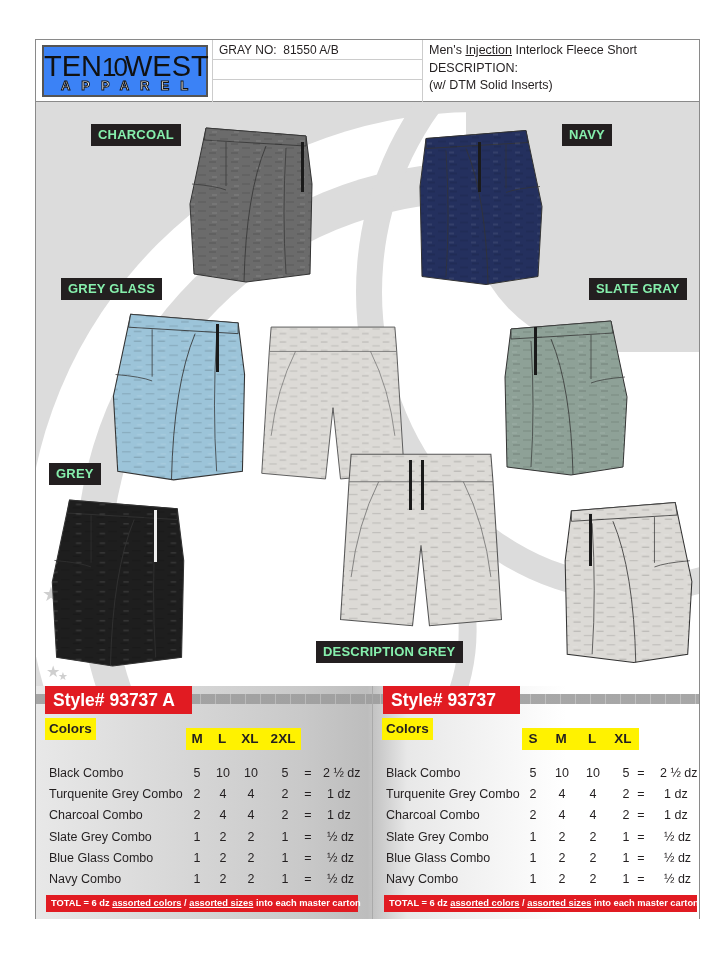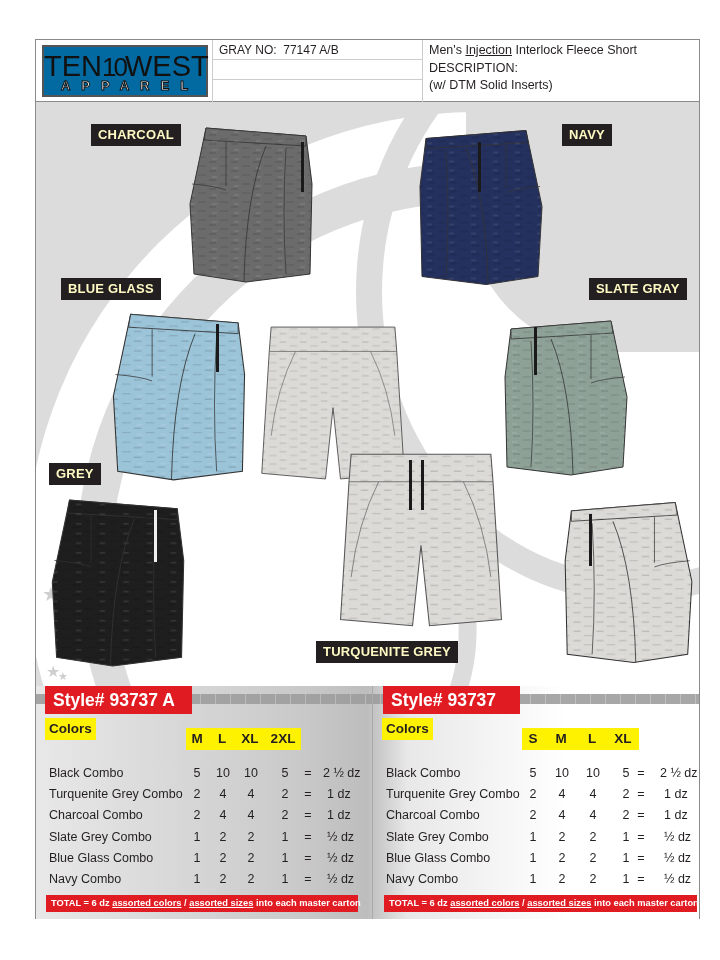--- a/index.html
+++ b/index.html
@@ -3,33 +3,33 @@
 <meta charset="utf-8">
 <style>
   * { box-sizing: border-box; margin: 0; padding: 0; }
   html, body { width: 720px; height: 960px; background: #ffffff; overflow: hidden; }
   body { font-family: "Liberation Sans", "DejaVu Sans", sans-serif; color: #231f20; position: relative; }
 
   .sheet { position: absolute; left: 35px; top: 39px; width: 665px; height: 880px; border: 1px solid #8a8a8a; background: #fff; }
 
   
   .header { position: absolute; left: 0; top: 0; width: 663px; height: 62px; border-bottom: 1px solid #8a8a8a; background: #fff; }
-  .logo-box { position: absolute; left: 6px; top: 5px; width: 166px; height: 52px; background: #0369a1; border: 2px solid #555; }
+  .logo-box { position: absolute; left: 6px; top: 5px; width: 166px; height: 52px; background: #3b82f6; border: 2px solid #555; }
   .logo-top { position: absolute; left: 0; top: 4px; width: 100%; text-align: center; font-size: 29px; font-weight: normal; letter-spacing: 0px; color: #111; line-height: 30px; font-family: "Liberation Sans", sans-serif; }
   .logo-bottom { position: absolute; left: 0; top: 32px; width: 100%; text-align: center; font-size: 13px; letter-spacing: 11px; padding-left: 10px; color: #fff; -webkit-text-stroke: 1px #111; font-weight: bold; line-height: 14px; }
   .style-cell { position: absolute; left: 176px; top: 0; width: 210px; height: 62px; border-left: 1px solid #ccc; }
   .style-row { height: 20px; border-bottom: 1px solid #ccc; font-size: 12px; padding: 3px 6px; color: #231f20; }
   .style-row:last-child { border-bottom: none; }
   .desc-cell { position: absolute; left: 386px; top: 0; width: 277px; height: 62px; border-left: 1px solid #ccc; padding: 2px 6px; font-size: 12.5px; line-height: 17.5px; }
   .desc-cell .u { text-decoration: underline; }
 
   
   .art { position: absolute; left: 0; top: 62px; width: 663px; height: 584px; overflow: hidden; background: #dcdcdc; }
   .arc { position: absolute; border-radius: 50%; }
-  .label { position: absolute; background: #231f20; color: #fef9c3; font-weight: bold; font-size: 13px; padding: 3px 7px; line-height: 16px; letter-spacing: 0.2px; }
+  .label { position: absolute; background: #231f20; color: #86efac; font-weight: bold; font-size: 13px; padding: 3px 7px; line-height: 16px; letter-spacing: 0.2px; }
 
   .short { position: absolute; }
 
   
   .tables { position: absolute; left: 0; top: 646px; width: 663px; height: 233px; background: linear-gradient(90deg, #e8e8e8 0%, #c9c9c9 40%, #bdbdbd 50%, #e8e8e8 56%, #ffffff 80%, #ffffff 100%); }
   .stripe { position: absolute; left: 0; top: 8px; width: 663px; height: 10px; background: repeating-linear-gradient(90deg, #9d9d9d 0 14px, #b8b8b8 14px 15px); opacity: 0.9; }
   .panel { position: absolute; top: 0; height: 233px; padding-left: 36px; }
   .panel.a { left: 0; width: 332px; }
   .panel.b { left: 336px; width: 327px; border-left: 1px solid #aaa; }
   .style-tag { position: absolute; top: 0; height: 28px; background: #e11b22; color: #fff; font-weight: bold; font-size: 17.5px; line-height: 28px; padding: 0 8px; }
@@ -77,21 +77,21 @@
 
 <div class="sheet">
 
   <div class="header">
     <div class="logo-box">
       <div class="logo-top"><span>TEN</span><span style="font-size:26px;letter-spacing:-3px;">10</span><span>WEST</span></div>
       <div class="logo-bottom">APPAREL</div>
     </div>
     <div class="style-cell">
       <div class="style-row">
-        <span>GRAY NO:</span>&nbsp;&nbsp;<span>77147 A/B</span>
+        <span>GRAY NO:</span>&nbsp;&nbsp;<span>81550 A/B</span>
       </div>
       <div class="style-row"></div>
       <div class="style-row"></div>
     </div>
     <div class="desc-cell">
       <div><span>Men's </span><span class="u">Injection</span><span> Interlock Fleece Short</span></div>
       <div>DESCRIPTION:</div>
       <div>(w/ DTM Solid Inserts)</div>
     </div>
   </div>
@@ -144,24 +144,24 @@
     <div style="position:absolute; left:373px; top:358px; width:3px; height:50px; background:#1a1a1a;"></div>
     <div style="position:absolute; left:385px; top:358px; width:3px; height:50px; background:#1a1a1a;"></div>
 
     <svg class="short" style="left:525px; top:392px; color:#dcdad6; transform:scaleX(-1);" width="135" height="175">
         <use href="#side-short"></use>
       </svg>
     <div style="position:absolute; left:553px; top:412px; width:3px; height:52px; background:#1a1a1a;"></div>
 
     <div class="label" style="left:55px; top:22px;">CHARCOAL</div>
     <div class="label" style="left:526px; top:22px;">NAVY</div>
-    <div class="label" style="left:25px; top:176px;">BLUE GLASS</div>
+    <div class="label" style="left:25px; top:176px;">GREY GLASS</div>
     <div class="label" style="left:553px; top:176px;">SLATE GRAY</div>
     <div class="label" style="left:13px; top:361px;">GREY</div>
-    <div class="label" style="left:280px; top:539px;">TURQUENITE GREY</div>
+    <div class="label" style="left:280px; top:539px;">DESCRIPTION GREY</div>
   </div>
 
   <div class="tables">
     <div class="stripe"></div>
 
     <div class="panel a">
       <div class="style-tag">Style# 93737  A</div>
       <div class="hl colors-hl" style="left:9px;">Colors</div>
       <div class="hl sizes-hl" style="left:150px; width:115px;">
         <span style="left:11px;">M</span>

